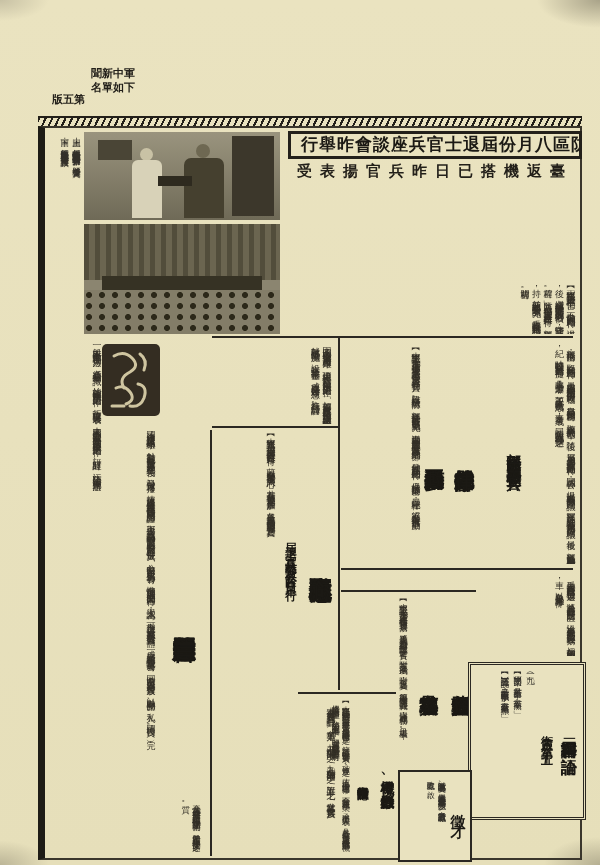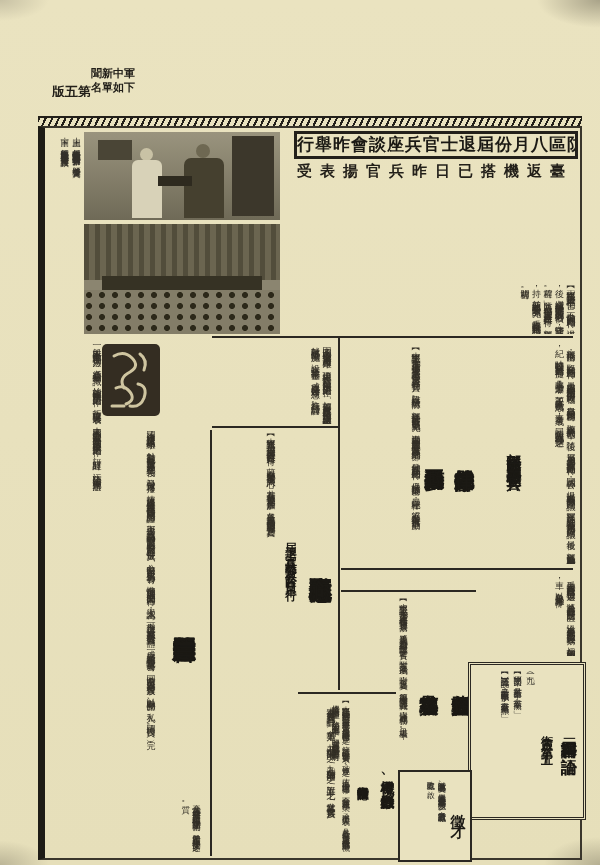--- a/index.html
+++ b/index.html
@@ -16,21 +16,21 @@
   .abs{position:absolute;overflow:hidden;}
   .v{writing-mode:vertical-rl;text-orientation:upright;}
   .body-v{font-size:9px;line-height:1.28;letter-spacing:1px;color:#332f26;}
   .rtl-line{white-space:nowrap;}
   .hline{background:#2b2822;}
   .vline{background:#2b2822;}
   
   .paper-name{font-size:27px;font-weight:bold;letter-spacing:15px;color:#23201a;}
   .date-line{font-size:9.5px;letter-spacing:1.5px;color:#2b2822;}
   .classif{font-size:11px;font-weight:bold;line-height:1.25;color:#23201a;}
-  .edition{font-size:13px;font-weight:bold;color:#23201a;}
+  .edition{font-size:11px;font-weight:bold;color:#23201a;margin-top:9px;}
   .rule-double{border-top:2px solid #23201a;border-bottom:2px solid #23201a;
     background:repeating-linear-gradient(115deg,#23201a 0 2px,transparent 2px 6px);}
   .sheet{border:2px solid #3a362c;border-left:7px solid #1e1c16;}
   
   .kicker-box{border:3px solid #23201a;font-size:17px;font-weight:bold;text-align:center;
     letter-spacing:1px;line-height:21px;color:#1b1914;}
   .deck{font-size:15px;letter-spacing:8px;text-align:center;font-weight:bold;color:#23201a;}
   .big-head{font-size:36px;font-weight:bold;text-align:center;letter-spacing:1px;color:#17150f;}
   .vhead{font-weight:bold;color:#1b1914;text-align:center;}
   
@@ -68,21 +68,21 @@
     <div class="abs" style="left:112px;top:12px;width:14px;height:14px;border-radius:50%;background:#6e6852;"></div>
     <div class="abs" style="left:100px;top:26px;width:40px;height:60px;border-radius:7px 7px 0 0;background:#45402f;"></div>
     <div class="abs" style="left:74px;top:44px;width:34px;height:10px;background:#2e2a1f;"></div>
   </div>
   <div class="abs" style="left:84px;top:224px;width:196px;height:110px;background:#8b8570;">
     <div class="abs" style="left:0;top:0;width:196px;height:56px;background:repeating-linear-gradient(90deg,#524d3b 0 5px,#6b6550 5px 11px);"></div>
     <div class="abs" style="left:18px;top:52px;width:160px;height:14px;background:#363224;"></div>
     <div class="abs" style="left:0;top:66px;width:196px;height:44px;background-image:radial-gradient(circle at 5px 5px,#2c2819 0 2.6px,transparent 3.4px);background-size:13px 11px;background-color:#837d68;"></div>
   </div>
 
-  <div class="abs kicker-box rtl-line" style="left:294px;top:131px;width:278px;height:22px;">行舉昨會談座兵官士退屆份月八區防</div>
+  <div class="abs kicker-box rtl-line" style="left:288px;top:131px;width:278px;height:22px;padding-left:10px;">行舉昨會談座兵官士退屆份月八區防</div>
   <div class="abs deck rtl-line" style="left:296px;top:162px;width:278px;height:20px;">受表揚官兵昨日已搭機返臺</div>
 
   <div class="abs v body-v" style="left:290px;top:282px;width:286px;height:52px;">【本報訊】「秉持軍中不怕苦、不怕難的奮鬥精神，退伍返鄉後，繼續保持服役期間所養成的好習慣，守法愛國，開創前程。」防區八月份屆退士官兵座談會昨日舉行，部隊長親自主持，並期勉即將榮退的弟兄，秉持堅毅奮鬥精神，開創光明前程。</div>
 
   <div class="abs hline" style="left:212px;top:336px;width:361px;height:2px;"></div>
 
   <div class="abs v body-v" style="left:527px;top:342px;width:49px;height:222px;">部隊長指出，堅毅奮鬥的精神，是大家服役期間所獲得的最大收穫，亦是日後開創前程、永續事業的根基。隨後，屆退弟兄們本著愛護部隊的精神，開誠佈公，提出諸多興利除弊的建議，部隊長並一一詳細答覆弟兄們所提的建議。最後，部隊長勉勵弟兄返鄉後更應遵守法紀，時時以國家利益為前提，凡事明辨是非，並祝大家一帆風順，事業有成，同時向家人代為問候之意。</div>
 
   <div class="abs v vhead" style="left:497px;top:346px;width:26px;height:214px;font-size:15px;letter-spacing:2px;">部隊長昨日勗勉返臺表揚官兵</div>
   <div class="abs v vhead" style="left:451px;top:346px;width:28px;height:216px;font-size:20px;">保持部隊榮譽嚴守紀律</div>

